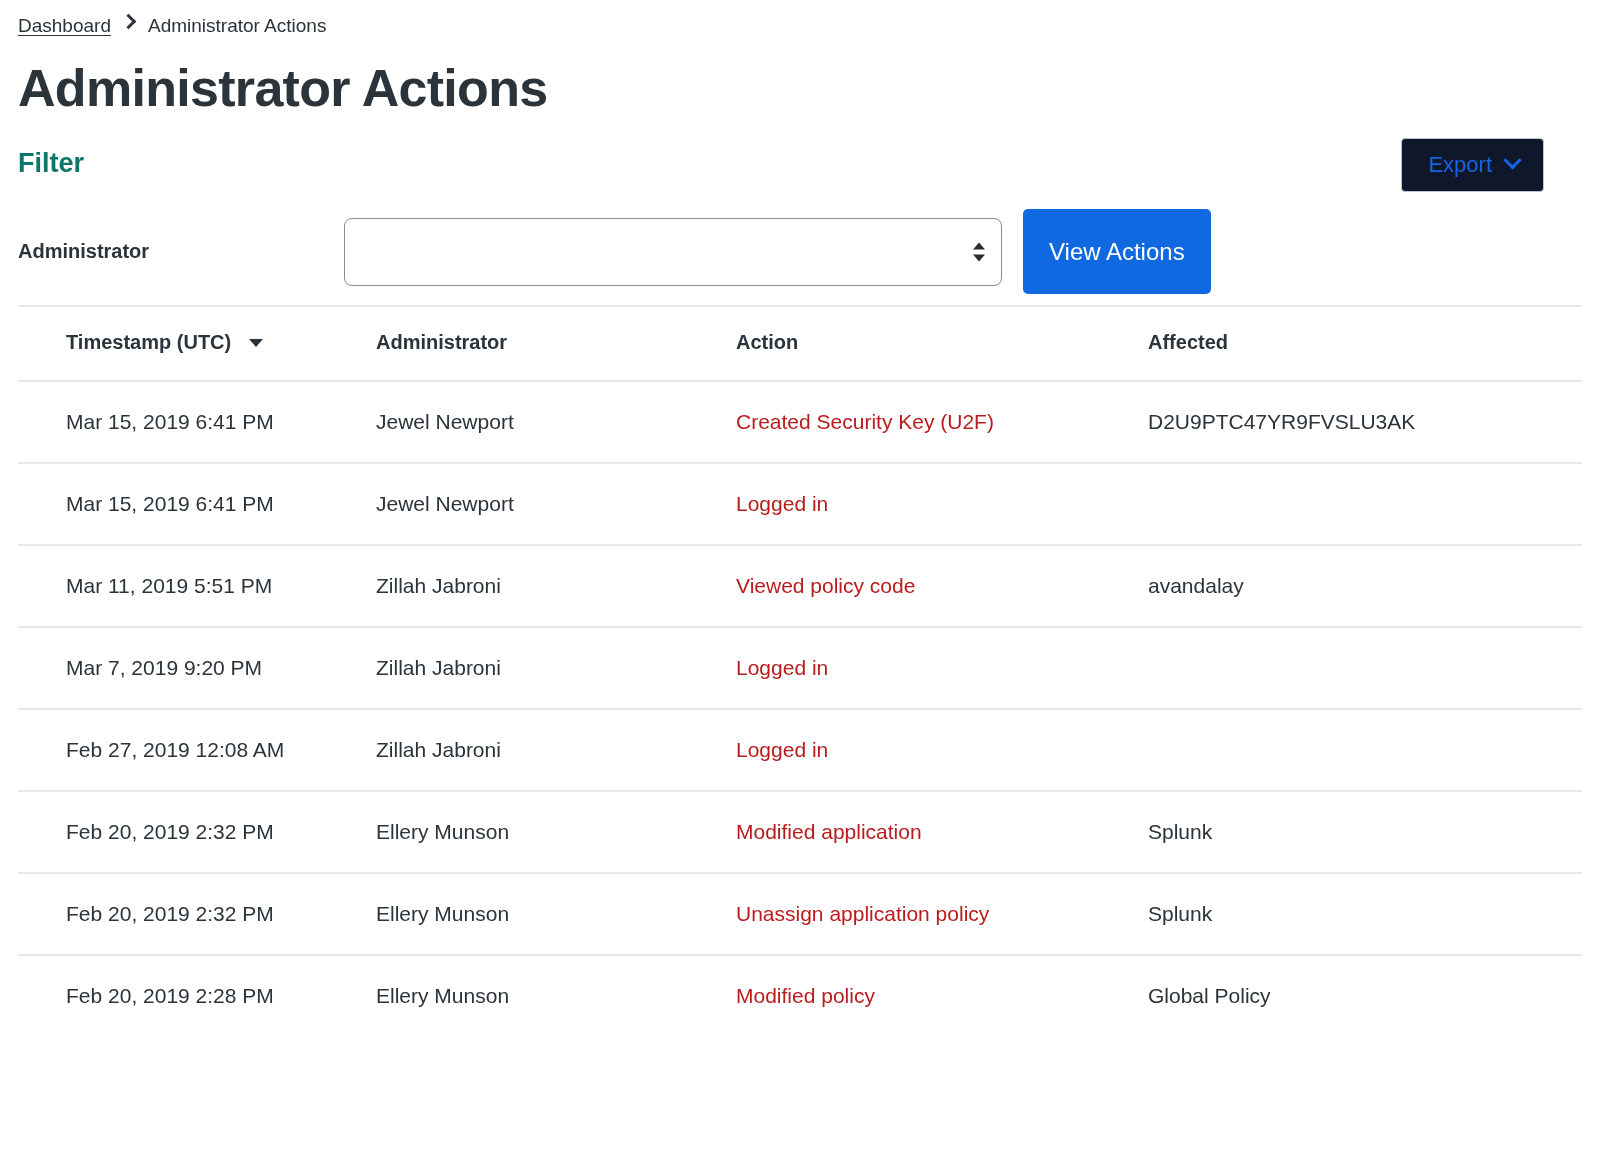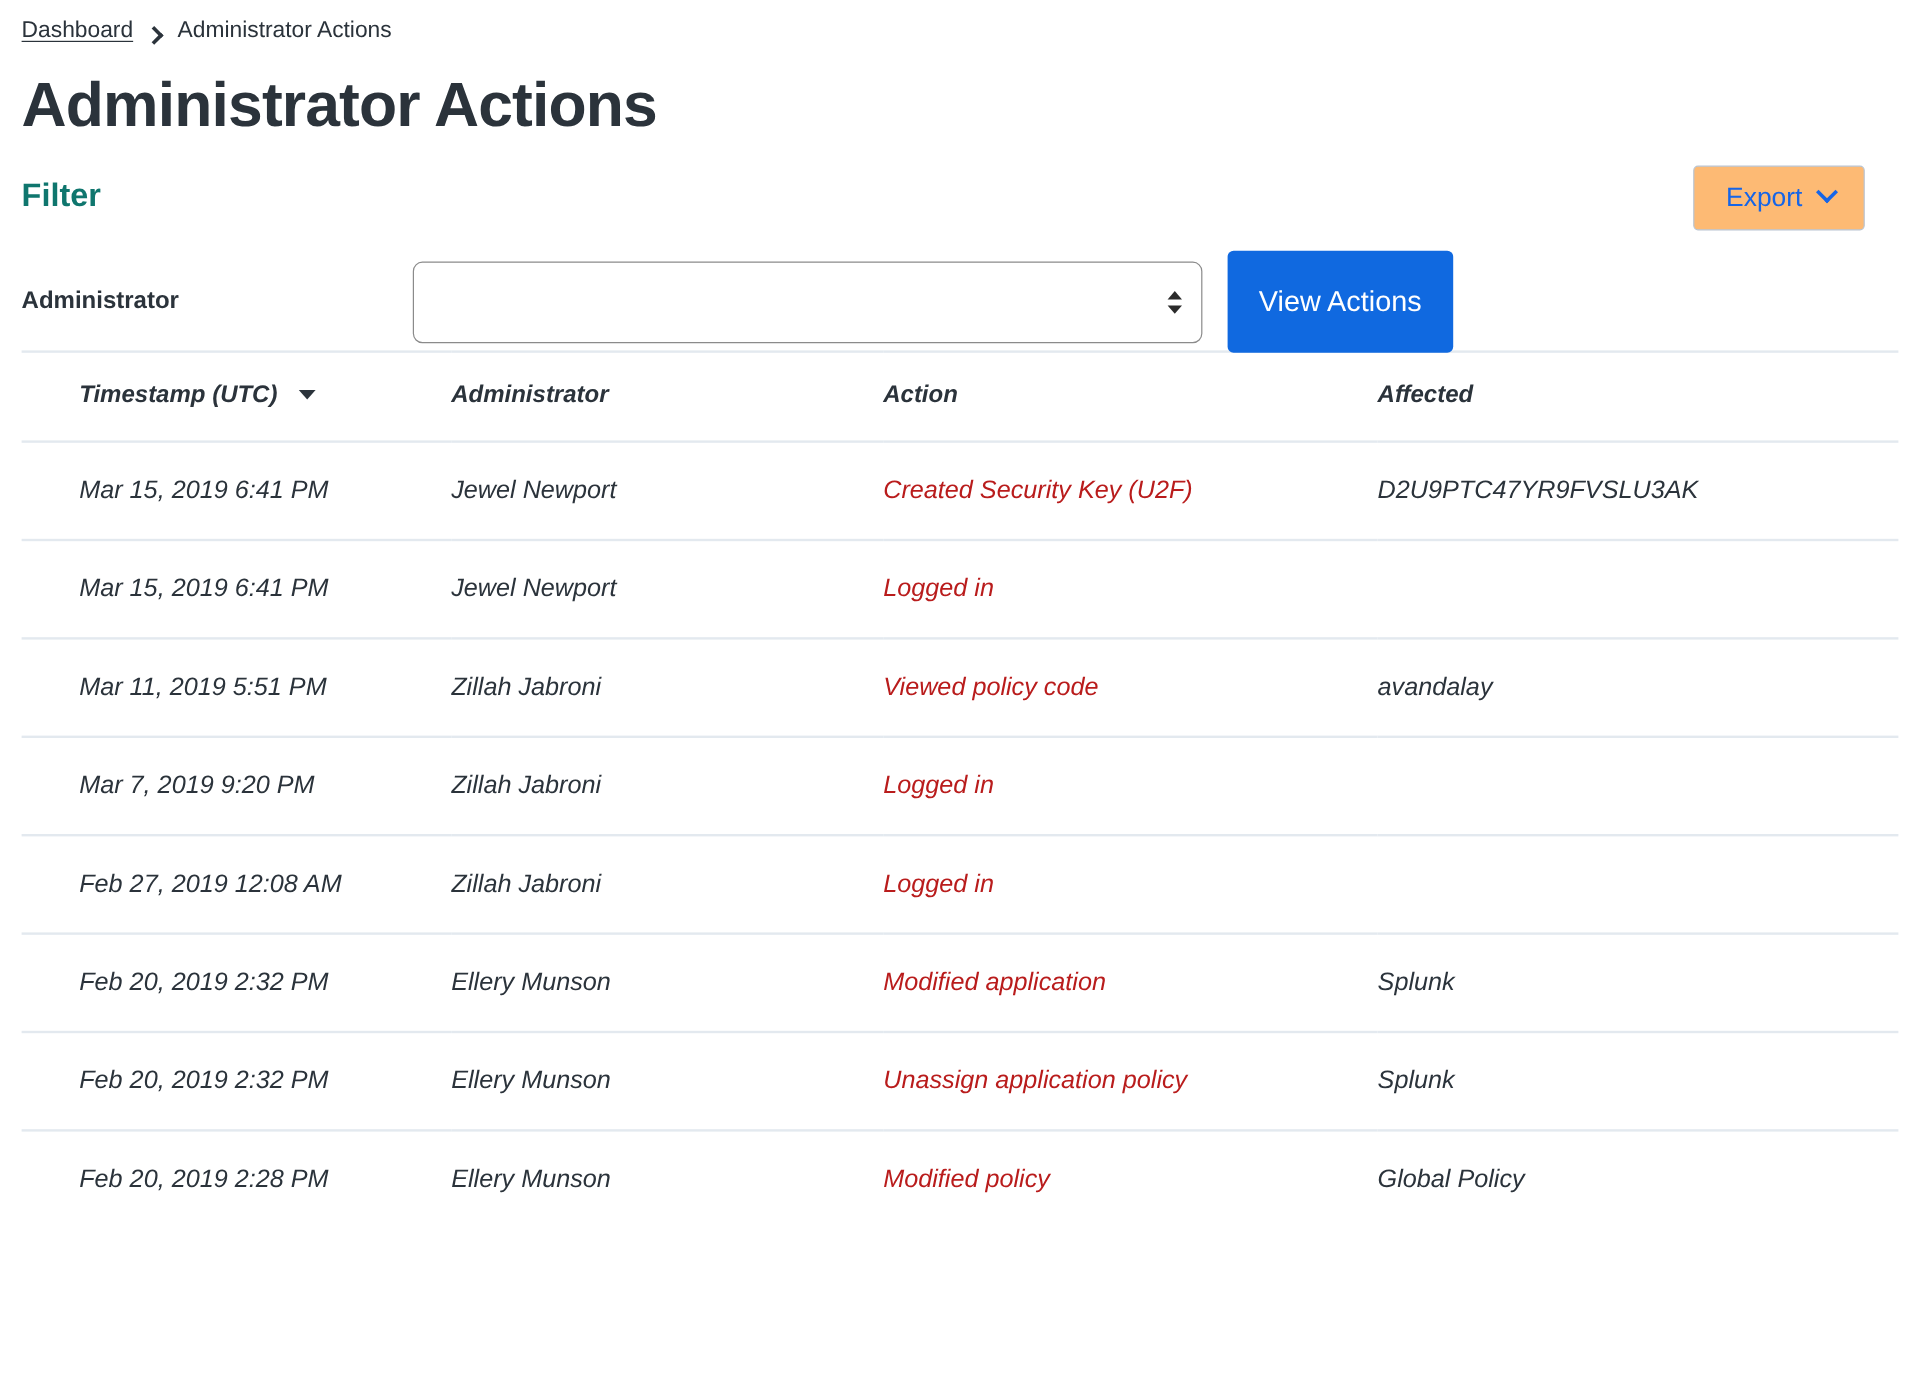--- a/index.html
+++ b/index.html
@@ -19,21 +19,21 @@
   .page {
     position: relative;
     width: 1600px;
     height: 1162px;
     padding: 0 18px;
   }
 
   
   .breadcrumb {
     display: flex;
-    align-items: flex-end;
+    align-items: flex-start;
     gap: 11px;
     padding-top: 16px;
     font-size: 19px;
     color: #2b333b;
     line-height: 1;
   }
   .breadcrumb .crumb-link {
     color: #2b333b;
     text-decoration: underline;
     text-underline-offset: 3px;
@@ -71,29 +71,29 @@
     font-size: 27px;
     font-weight: bold;
     color: #0f766e;
     line-height: 1;
     padding-top: 12px;
   }
   .export-button {
     display: inline-flex;
     align-items: center;
     gap: 14px;
-    background: #fdba74;
+    background: #0f172a;
     border: 1px solid #b9c4d1;
     border-radius: 4px;
     color: #1565e8;
     font-size: 22px;
     padding: 15px 24px 15px 26px;
     cursor: pointer;
     line-height: 1;
-    margin-right: 28px;
+    margin-right: 38px;
   }
   .chevron-down-icon {
     display: inline-block;
     width: 13px;
     height: 13px;
     border-right: 3.5px solid #1565e8;
     border-bottom: 3.5px solid #1565e8;
     transform: rotate(45deg) translate(-3px, -3px);
   }
 
@@ -160,23 +160,22 @@
     height: 85px;
     padding: 0 26px;
     cursor: pointer;
     line-height: 1;
   }
 
   
   .actions-table {
     width: 1564px;
     border-collapse: collapse;
-    margin-top: 6px;
+    margin-top: 19px;
     table-layout: fixed;
-    font-style: italic;
   }
   .actions-table col.c-ts      { width: 358px; }
   .actions-table col.c-admin   { width: 360px; }
   .actions-table col.c-action  { width: 412px; }
   .actions-table col.c-aff     { width: 434px; }
 
   .actions-table thead th {
     text-align: left;
     font-size: 20px;
     font-weight: bold;

